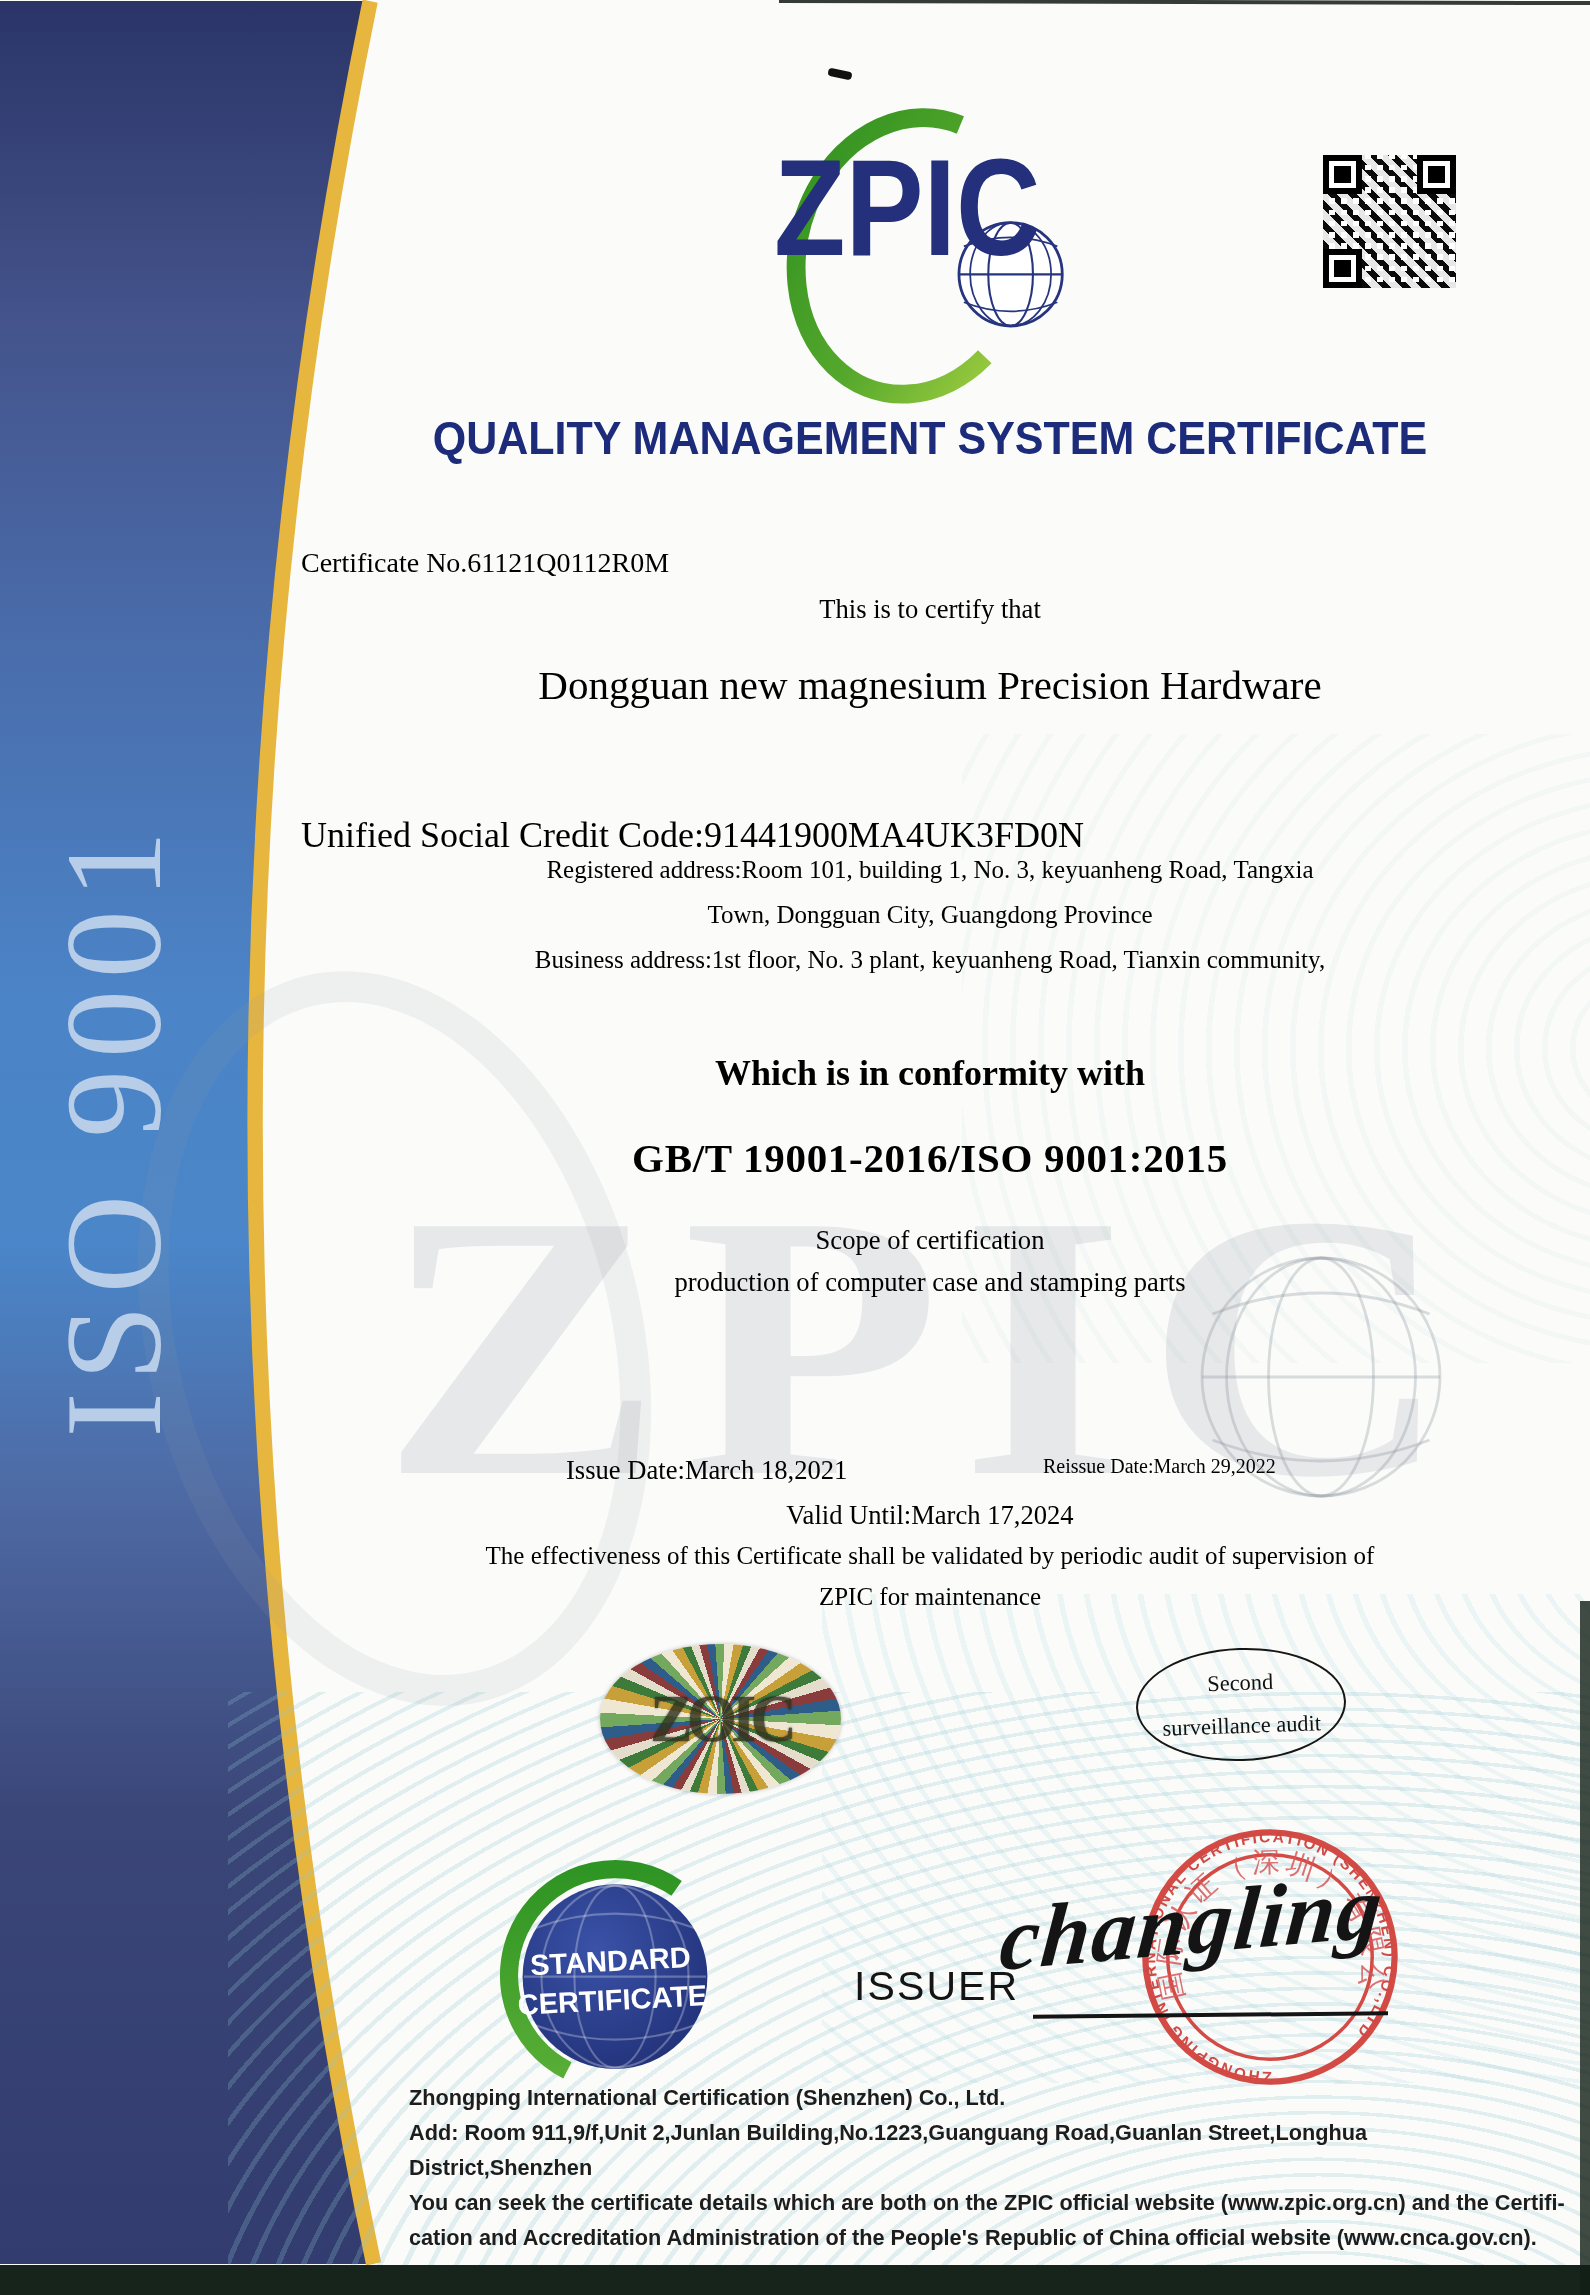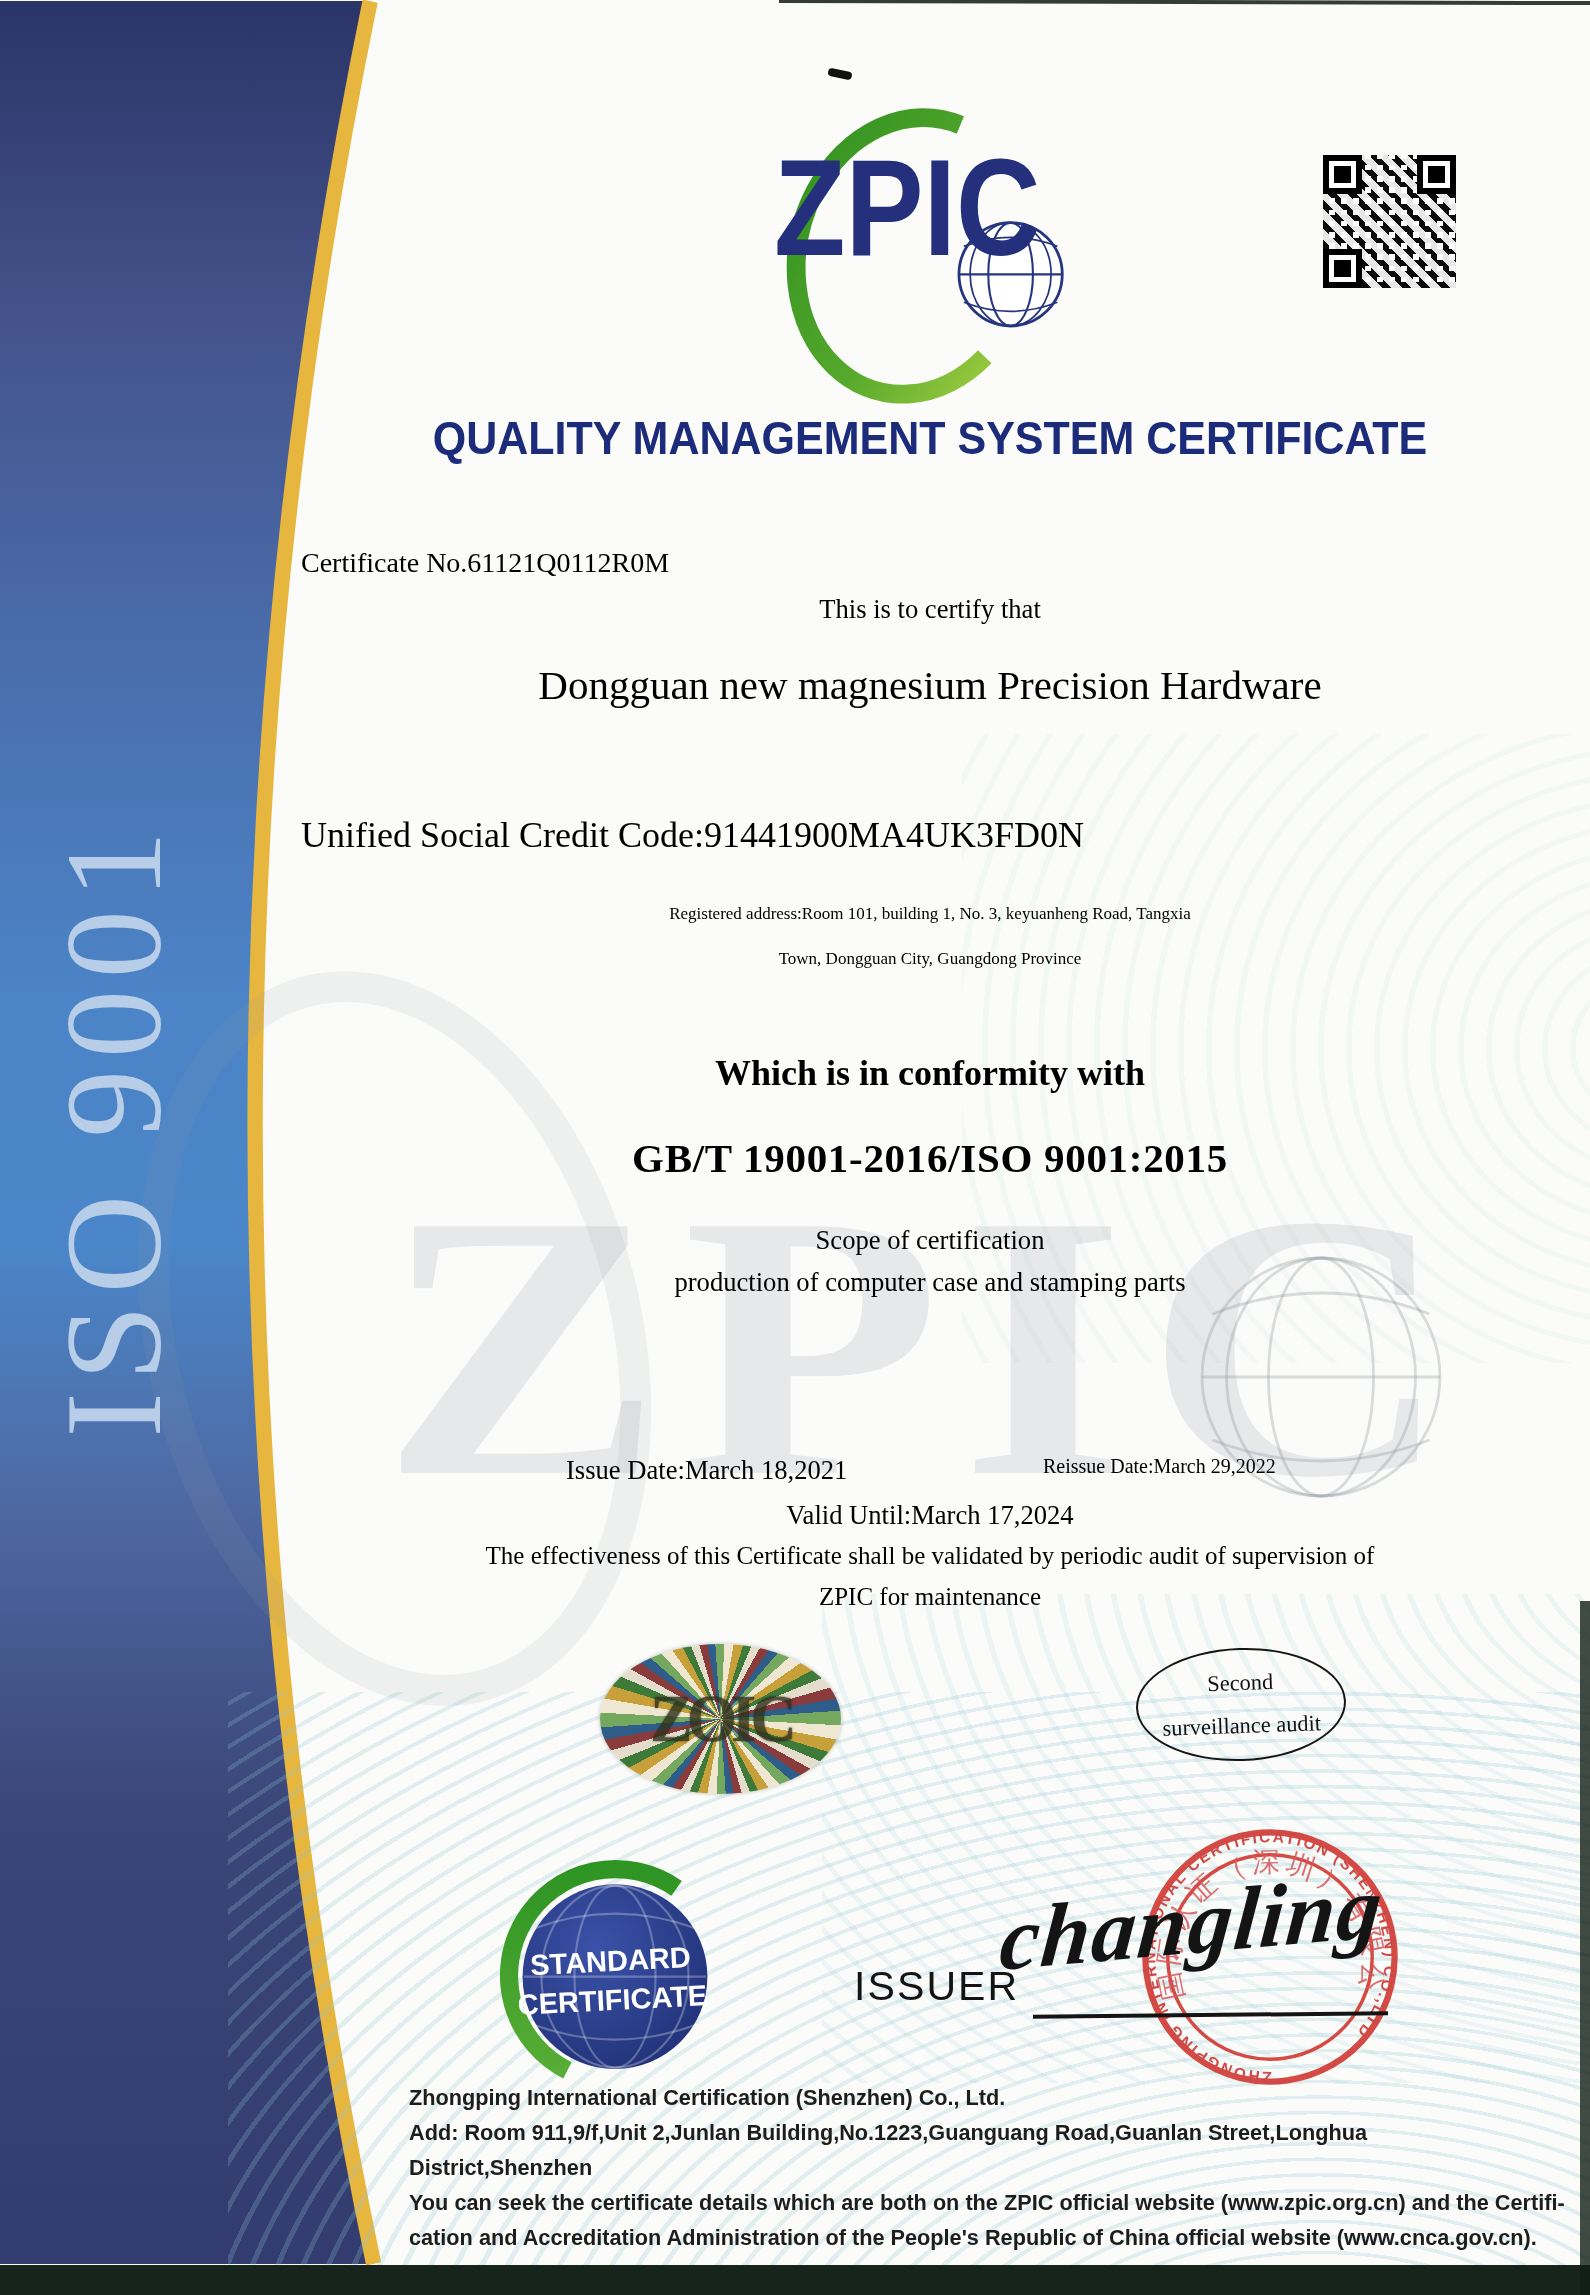--- a/index.html
+++ b/index.html
@@ -49,22 +49,22 @@
     font-family:"Liberation Sans",sans-serif;font-weight:bold;font-size:43px;
     color:#1c2b7a;letter-spacing:0px;transform:scaleY(1.08);}
   .certno{position:absolute;left:301px;top:523px;width:1258px;text-align:left;z-index:3;
     font-size:28px;margin-top:24px;}
   .certify{position:absolute;left:301px;top:594px;width:1258px;text-align:center;z-index:3;
     font-size:26.6px;}
   .company{position:absolute;left:301px;top:654px;width:1258px;text-align:center;z-index:3;
     font-weight:normal;font-size:41px;line-height:62px;}
   .code{position:absolute;left:301px;top:814px;width:1258px;z-index:3;
     font-size:36px;}
-  .addr{position:absolute;left:301px;top:891px;width:1258px;text-align:center;z-index:3;
-    font-size:17px;line-height:45px;}
+  .addr{position:absolute;left:301px;top:847px;width:1258px;text-align:center;z-index:3;
+    font-size:25px;line-height:45px;}
   .conformity{position:absolute;left:301px;top:1052px;width:1258px;text-align:center;z-index:3;
     font-weight:bold;font-size:36px;}
   .gbt{position:absolute;left:301px;top:1134px;width:1258px;text-align:center;z-index:3;
     font-weight:bold;font-size:41px;letter-spacing:0.7px;}
   .scope1{position:absolute;left:301px;top:1225px;width:1258px;text-align:center;z-index:3;font-size:26.6px;}
   .scope2{position:absolute;left:301px;top:1267px;width:1258px;text-align:center;z-index:3;font-size:26.6px;}
   .issue{position:absolute;left:566px;top:1455px;z-index:3;font-size:26.6px;}
   .reissue{position:absolute;left:1043px;top:1455px;z-index:3;font-size:20px;}
   .valid{position:absolute;left:301px;top:1500px;width:1258px;text-align:center;z-index:3;font-size:26.6px;}
   .eff1{position:absolute;left:301px;top:1542px;width:1258px;text-align:center;z-index:3;font-size:25px;}
@@ -175,20 +175,21 @@
     <div class="title">QUALITY MANAGEMENT SYSTEM CERTIFICATE</div>
     <div class="certno">Certificate No.61121Q0112R0M</div>
     <div class="certify">This is to certify that</div>
     <div class="company">
       <div>Dongguan new magnesium Precision Hardware</div>
     </div>
     <div class="code">Unified Social Credit Code:91441900MA4UK3FD0N</div>
     <div class="addr">
       <div>Registered address:Room 101, building 1, No. 3, keyuanheng Road, Tangxia</div>
       <div>Town, Dongguan City, Guangdong Province</div>
+      <div>Business address:1st floor, No. 3 plant, keyuanheng Road, Tianxin community,</div>
     </div>
     <div class="conformity">Which is in conformity with</div>
     <div class="gbt">GB/T 19001-2016/ISO 9001:2015</div>
     <div class="scope1">Scope of certification</div>
     <div class="scope2">production of computer case and stamping parts</div>
     <div class="issue">Issue Date:March 18,2021</div>
     <div class="reissue">Reissue Date:March 29,2022</div>
     <div class="valid">Valid Until:March 17,2024</div>
     <div class="eff1">The effectiveness of this Certificate shall be validated by periodic audit of supervision of</div>
     <div class="eff2">ZPIC for maintenance</div>

